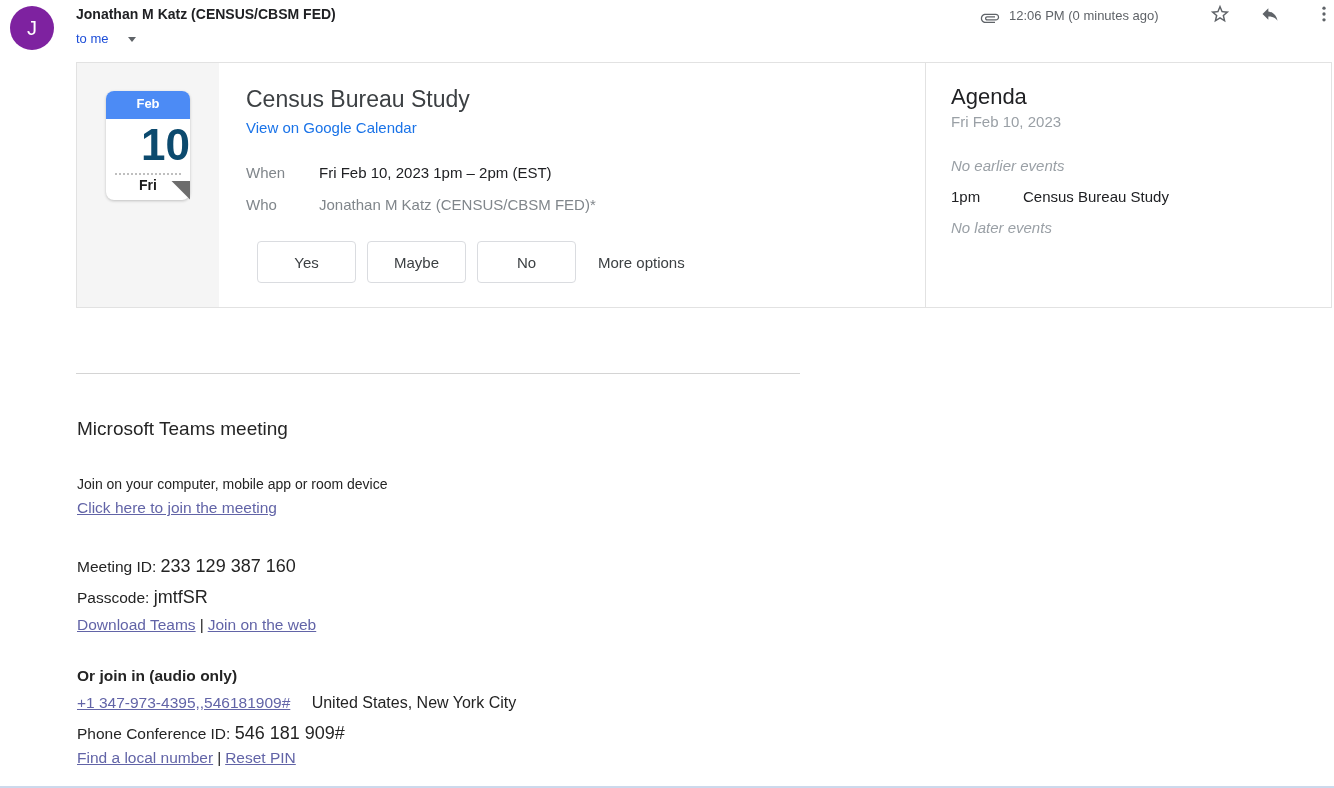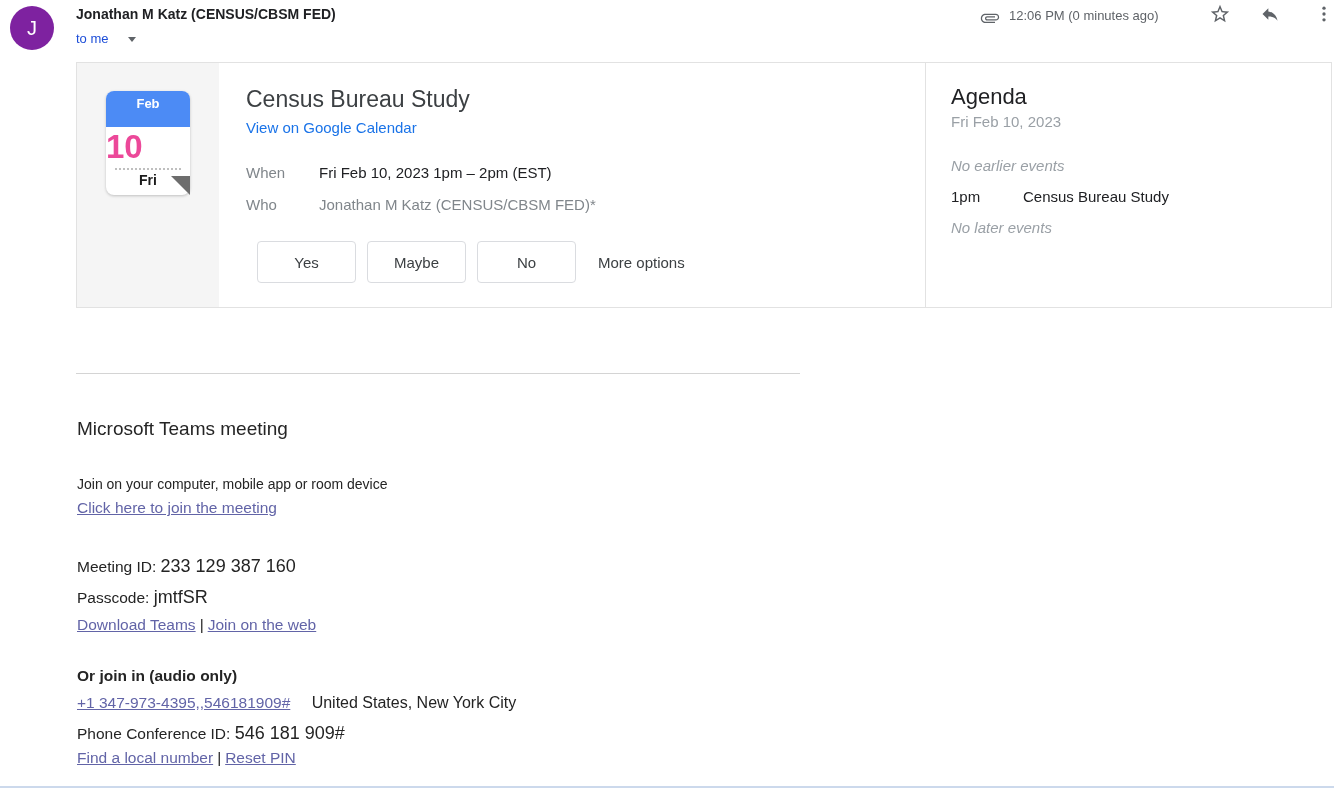--- a/index.html
+++ b/index.html
@@ -24,22 +24,22 @@
   .reply { left:1260px; top:4px; width:20px; height:20px; }
   .morev { left:1314px; top:3px; width:20px; height:22px; }
 
   
   .invite-card { margin-left:76px; width:1256px; height:246px; border:1px solid #e2e2e2;
                  display:flex; background:#fff; }
   .date-panel { width:142px; background:#f5f5f5; flex:none; }
   .cal-widget { margin:28px auto 0; width:84px; background:#fff; border-radius:8px;
                 box-shadow:0 1px 3px rgba(0,0,0,.22); position:relative; }
   .cal-month { background:#4c8bf5; color:#fff; border-radius:8px 8px 0 0; text-align:center;
-               font-size:13px; font-weight:700; padding:5px 0 16px; }
-  .cal-day { font-size:33px; font-weight:700; color:#ec4899; text-align:left; padding-top:1px; line-height:1.15; }
+               font-size:13px; font-weight:700; padding:5px 0 8px; }
+  .cal-day { font-size:44px; font-weight:700; color:#0c4a6e; text-align:right; padding-top:1px; line-height:1.15; }
   .cal-dots { border-top:2px dotted #bfbfbf; margin:2px 9px 0; }
   .cal-weekday { font-size:14px; font-weight:700; color:#1b1b1b; text-align:center; padding:2px 0 7px; }
   .cal-fold { position:absolute; right:0; bottom:0; width:19px; height:19px; background:#6d6d6d;
               clip-path:polygon(0 0,100% 0,100% 100%); }
 
   .main-panel { flex:1; padding:23px 0 0 27px; }
   .event-title { font-size:23px; font-weight:400; color:#3c4043; }
   .gcal-link { display:inline-block; margin-top:6px; font-size:15px; color:#1a73e8; text-decoration:none; }
   .detail-row { display:flex; font-size:15px; line-height:20px; }
   .detail-row.when { margin-top:26px; }

